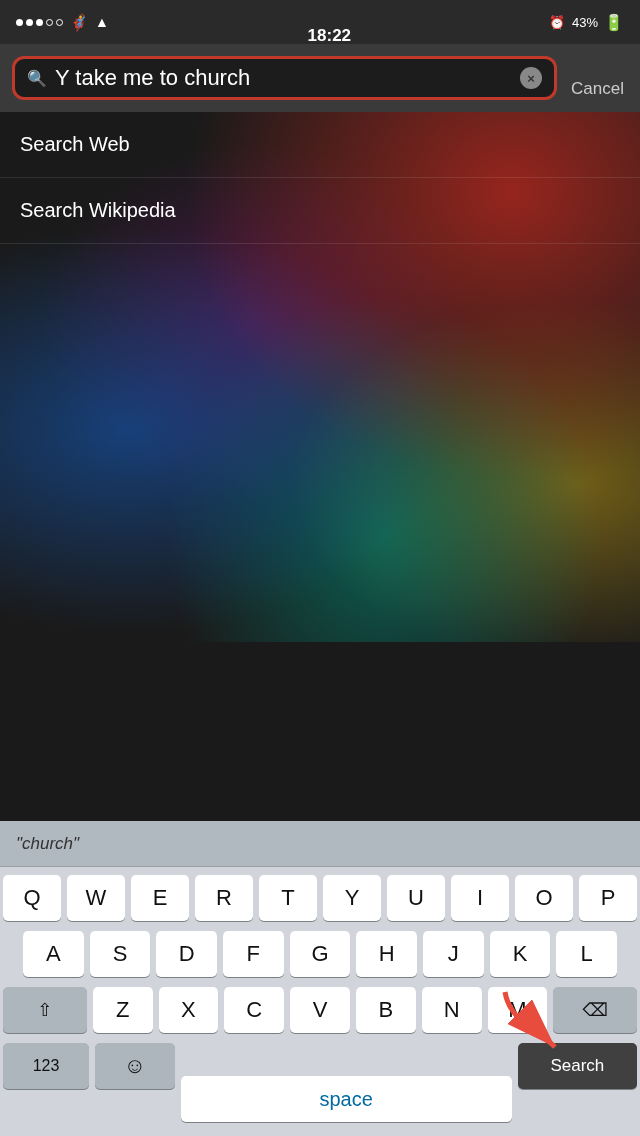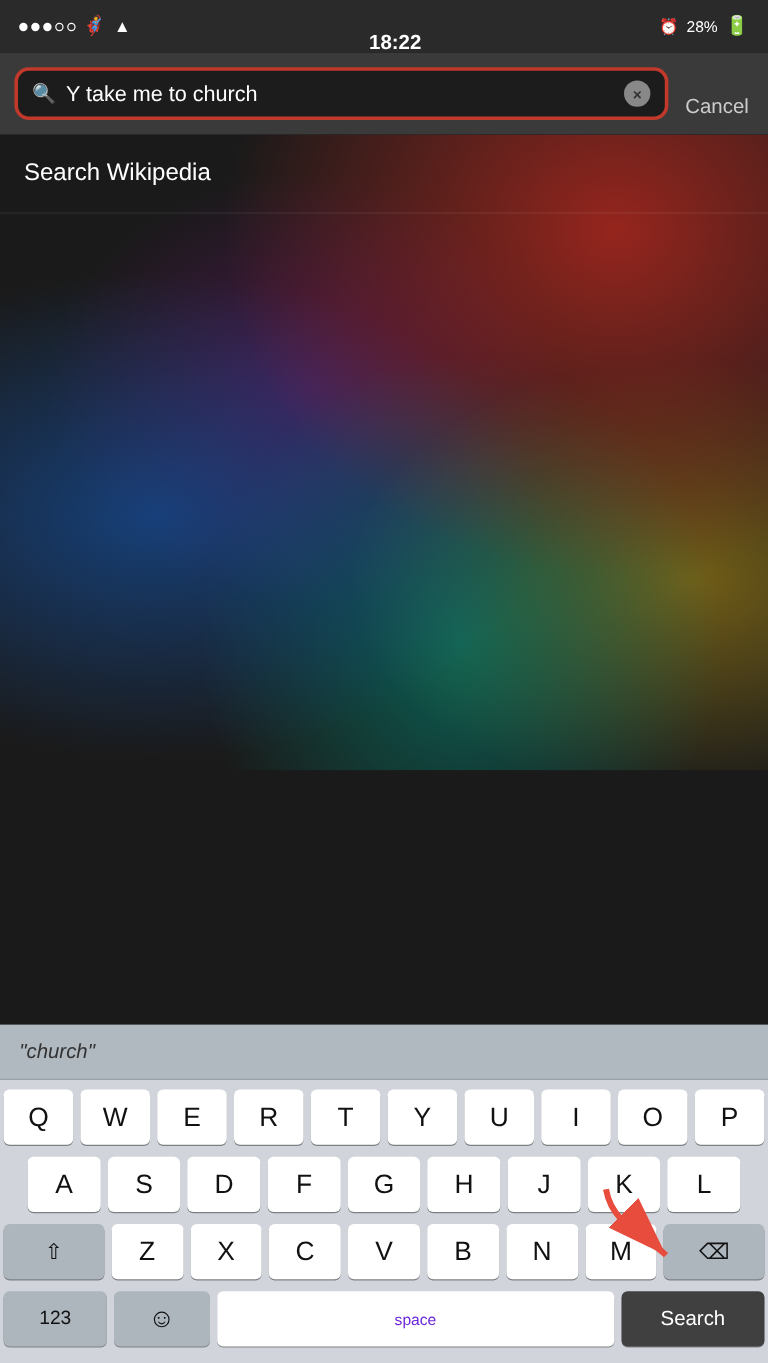--- a/index.html
+++ b/index.html
@@ -84,21 +84,21 @@
     .search-icon-inner {
       color: #aaa;
       font-size: 16px;
     }
     .search-text-input {
       flex: 1;
       background: transparent;
       border: none;
       outline: none;
       color: white;
-      font-size: 18px;
+      font-size: 22px;
       font-weight: 400;
     }
     .clear-btn {
       width: 22px; height: 22px;
       background: #888;
       border-radius: 50%;
       display: flex;
       align-items: center;
       justify-content: center;
       color: #333;
@@ -207,22 +207,23 @@
       color: #111;
     }
     .key.blue {
       background: #404040;
       color: white;
       font-size: 17px;
       font-weight: 500;
     }
     .key.space-key {
       flex: 5;
-      font-size: 13px;
-      color: #6d28d9;
+      font-size: 20px;
+      color: #0369a1;
+      margin-top: 33px;
     }
     .key.num-key {
       font-size: 16px;
     }
     .key.emoji-key {
       font-size: 22px;
     }
 
     
     
@@ -255,37 +256,40 @@
       <div class="dot empty"></div>
     </div>
 
     <span style="font-size:16px;">🦸</span>
 
     <span style="font-size:14px;">▲</span>
   </div>
   <div class="status-center">18:22</div>
   <div class="status-right">
     <span style="font-size:13px;">⏰</span>
-    <span>28%</span>
+    <span>43%</span>
     <span style="font-size:16px;">🔋</span>
   </div>
 </div>
 
 <div class="search-bar-area">
   <div class="search-input-wrapper">
     <span class="search-icon-inner">🔍</span>
     <input class="search-text-input" type="text" value="Y take me to church" style="">
     <div class="clear-btn">×</div>
   </div>
   <div class="cancel-btn">Cancel</div>
 </div>
 
 <div class="content-area">
   <div class="bg-gradient"></div>
   <div class="content-list">
+    <div class="list-item">
+      <span class="list-item-text">Search Web</span>
+    </div>
     <div class="list-item">
       <span class="list-item-text">Search Wikipedia</span>
     </div>
   </div>
 </div>
 
 <div class="keyboard-area">
 
   <div class="autocomplete-bar">
     <span class="autocomplete-text">"church"</span>

